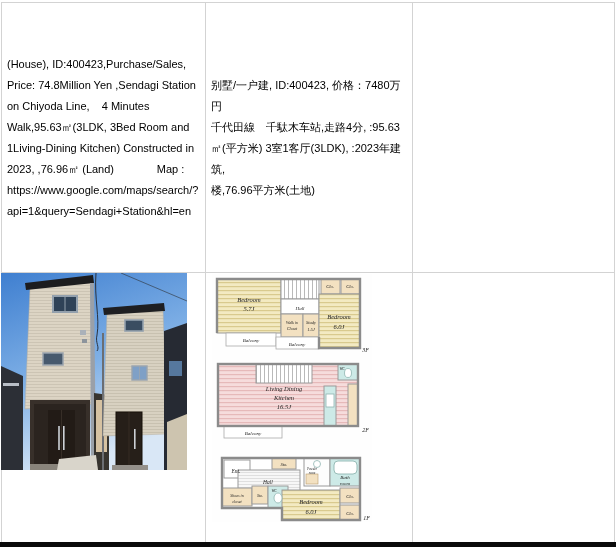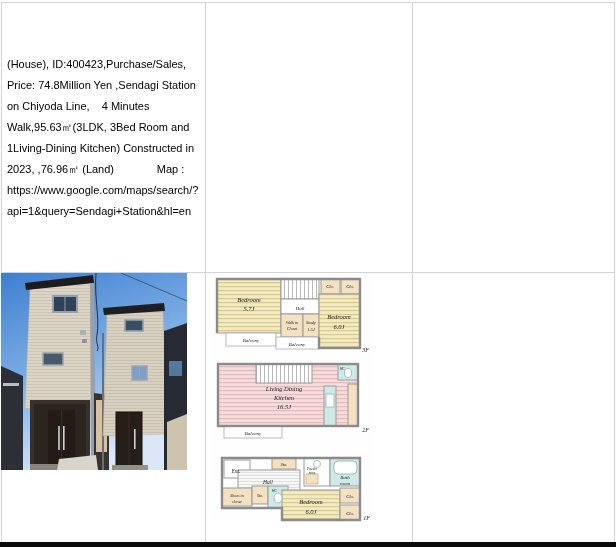--- a/index.html
+++ b/index.html
@@ -35,20 +35,25 @@
 
 <div class="page">
   <div class="tbl">
     <div class="vline v1"></div>
     <div class="vline v2"></div>
     <div class="hline"></div>
 
     <div class="cell c-en">
       <div class="txt">(House), ID:400423,Purchase/Sales, Price: 74.8Million Yen ,Sendagi Station on Chiyoda Line,    4 Minutes Walk,95.63㎡(3LDK, 3Bed Room and 1Living-Dining Kitchen) Constructed in 2023, ,76.96㎡ (Land)              Map : https://www.google.com/maps/search/?api=1&amp;query=Sendagi+Station&amp;hl=en</div>
     </div>
+    <div class="cell c-zh">
+      <div class="txt">别墅/一户建, ID:400423, 价格：7480万円
+千代田線　千駄木车站,走路4分, :95.63㎡(平方米) 3室1客厅(3LDK), :2023年建筑, 
+楼,76.96平方米(土地)</div>
+    </div>
   </div>
 
   <div class="photo-wrap">
     <svg viewBox="0 0 186 197" width="186" height="197">
       <defs>
         <linearGradient id="skyg" x1="0" y1="0" x2="0.35" y2="1">
           <stop offset="0" stop-color="#3f7fd0"></stop>
           <stop offset="0.55" stop-color="#7fb0e6"></stop>
           <stop offset="1" stop-color="#d9e7f6"></stop>
         </linearGradient>

